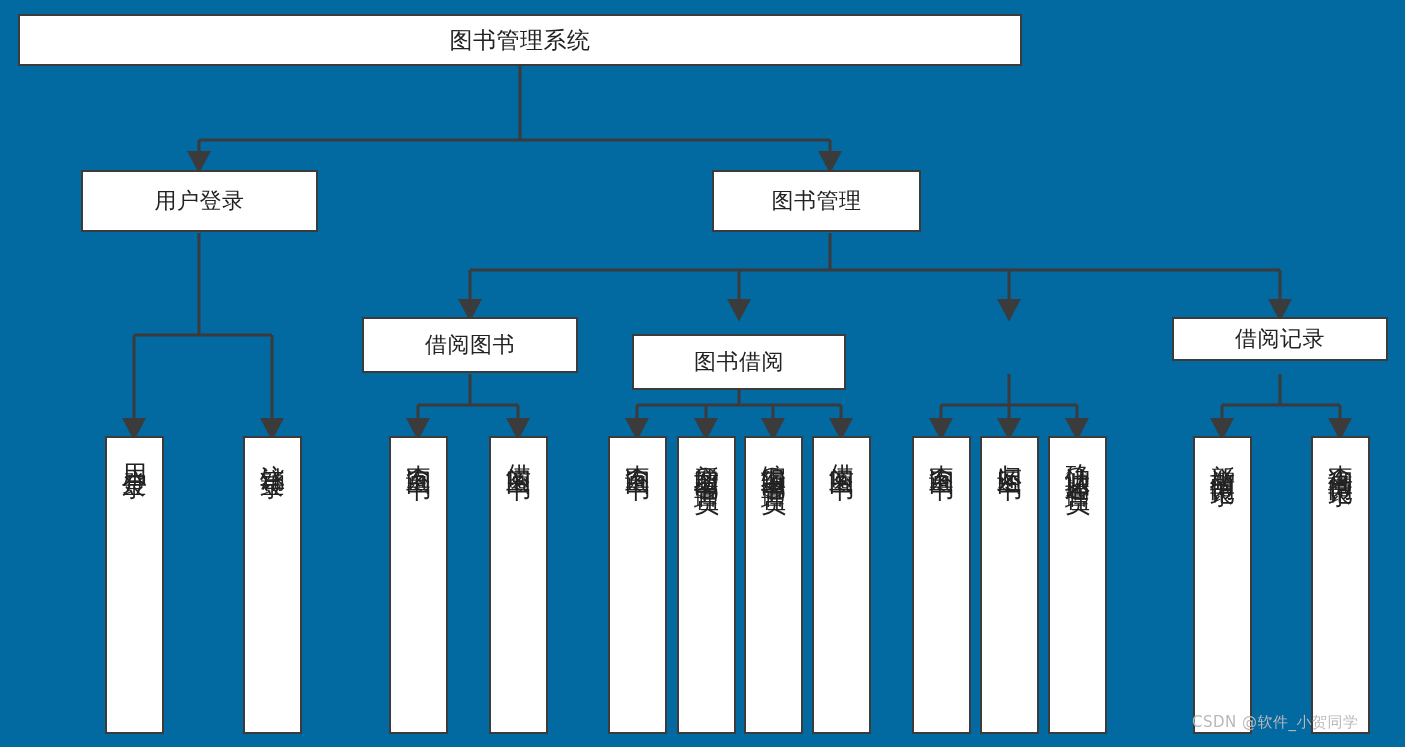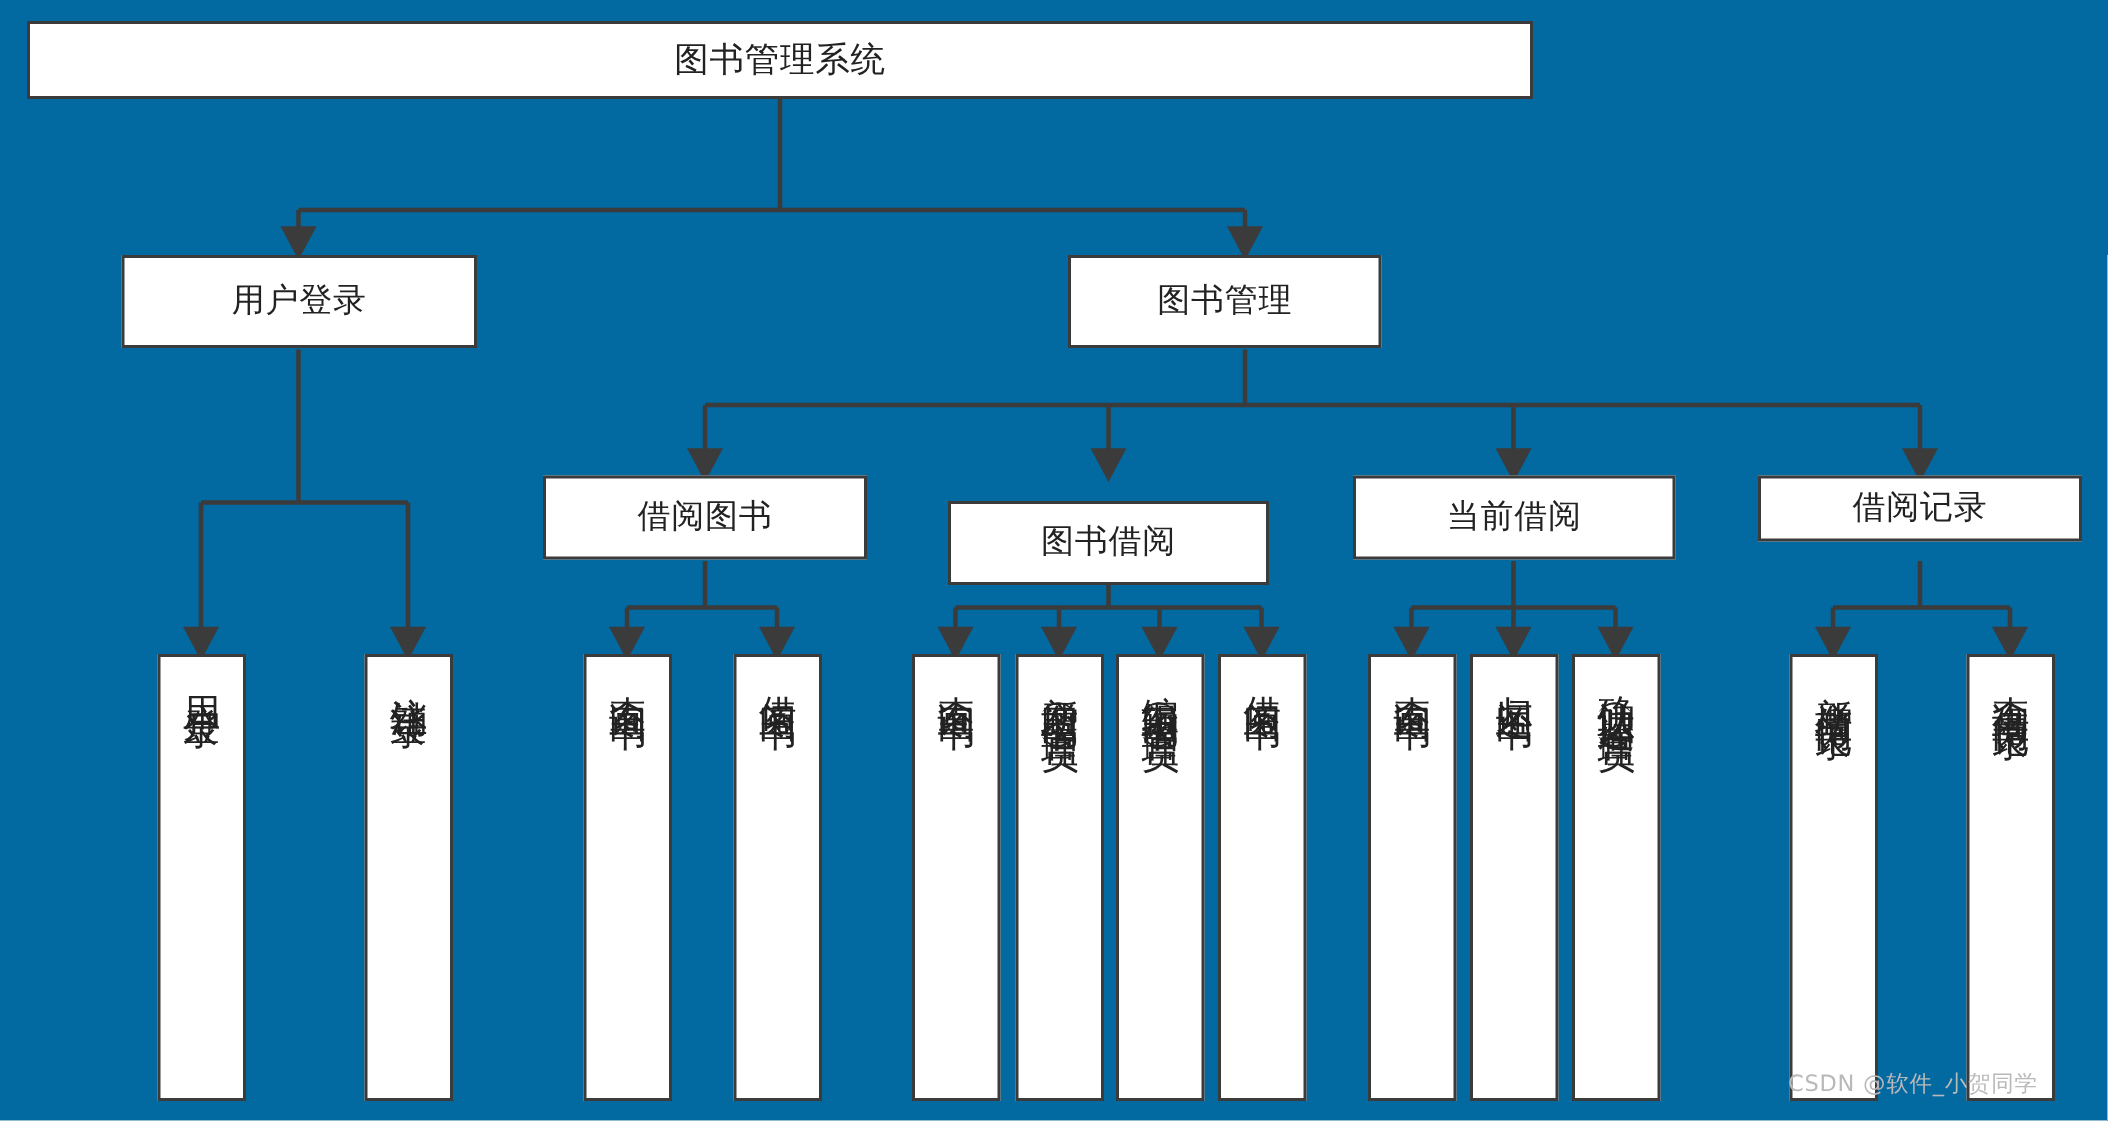--- a/index.html
+++ b/index.html
@@ -138,23 +138,20 @@
   <div class="node horiz" style="left:712px; top:170px; width:209px; height:62px;">
     <span class="node-label">图书管理</span>
   </div>
 
   <div class="node horiz" style="left:362px; top:317px; width:216px; height:56px;">
     <span class="node-label">借阅图书</span>
   </div>
   <div class="node horiz" style="left:632px; top:334px; width:214px; height:56px;">
     <span class="node-label">图书借阅</span>
   </div>
-  <div class="node horiz" style="left:902px; top:317px; width:215px; height:56px;">
-    <span class="node-label">当前借阅</span>
-  </div>
   <div class="node horiz" style="left:1172px; top:317px; width:216px; height:44px;">
     <span class="node-label">借阅记录</span>
   </div>
 
   <div class="node vert" style="left:105px; top:436px; width:59px; height:298px;">
     <span class="node-label">用户登录</span>
   </div>
   <div class="node vert" style="left:243px; top:436px; width:59px; height:298px;">
     <span class="node-label">注销登录</span>
   </div>

